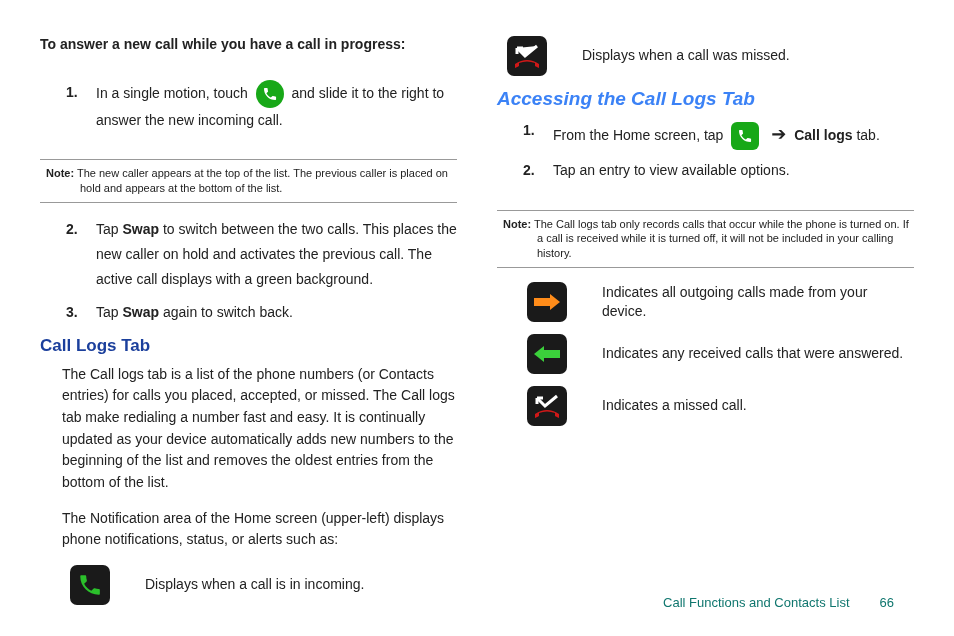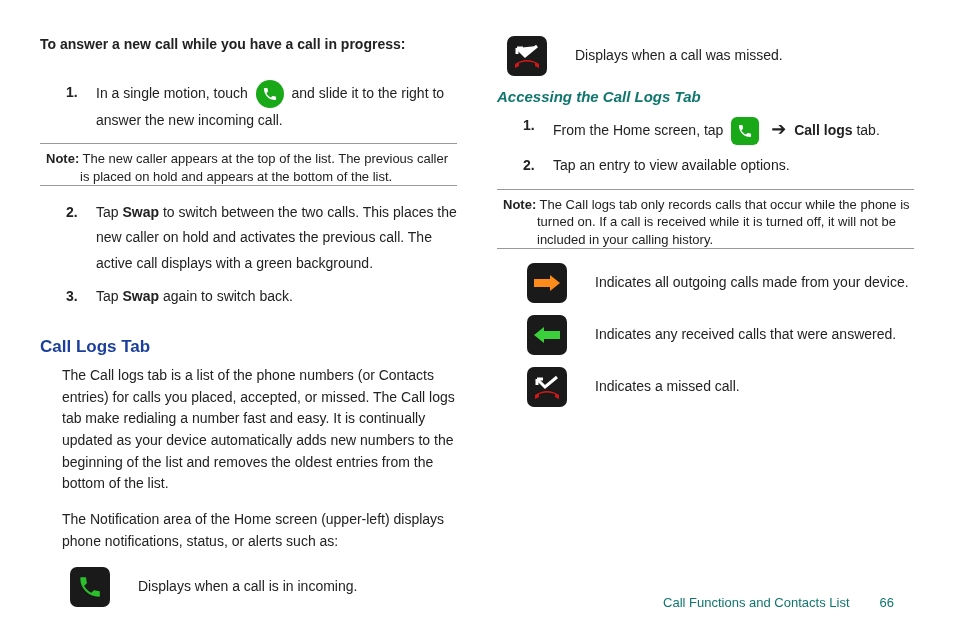--- a/index.html
+++ b/index.html
@@ -17,32 +17,32 @@
     .col { flex: 1; }
     .bold { font-weight: bold; }
     .heading-bold { font-weight: bold; font-size: 14px; margin-bottom: 28px; }
     .ol { padding-left: 26px; }
     .li { display: flex; margin-bottom: 8px; line-height: 1.8; }
     .li-num { font-weight: bold; min-width: 30px; }
     .li-body { flex: 1; }
     .note-box {
       border-top: 1px solid #999;
       border-bottom: 1px solid #999;
-      padding: 6px 0 0 0;
-      margin: 10px 0 14px 0;
-      font-size: 13px;
+      padding: 6px 0 6px 0;
+      margin: 26px 0 14px 0;
+      font-size: 11px;
       line-height: 1.35;
     }
     .note-box .note-label { font-weight: bold; }
     .note-indent { display: block; padding-left: 40px; text-indent: -34px; }
-    .h2-blue { color: #1b3f9c; font-weight: bold; font-size: 17px; margin: 28px 0 8px 0; font-family: Arial, sans-serif; }
-    .h3-blue-italic { color: #0f766e; font-weight: bold; font-style: italic; font-size: 15px; margin: 8px 0 8px 0; }
+    .h2-blue { color: #1b3f9c; font-weight: bold; font-size: 17px; margin: 10px 0 8px 0; font-family: Arial, sans-serif; }
+    .h3-blue-italic { color: #3b82f6; font-weight: bold; font-style: italic; font-size: 19px; margin: 8px 0 8px 0; }
     .para { line-height: 1.55; margin: 0 0 14px 22px; }
     .para-nom { line-height: 1.55; margin: 0 0 14px 0; }
-    .icon-row { display: flex; align-items: center; gap: 28px; margin: 12px 0 12px 30px; }
+    .icon-row { display: flex; align-items: center; gap: 35px; margin: 12px 0 12px 30px; }
     .icon-box {
       width: 40px; height: 40px; border-radius: 7px;
       display: flex; align-items: center; justify-content: center; position: relative;
       flex-shrink: 0;
     }
     .icon-black { background: #1a1a1a; }
     .icon-desc { font-size: 14px; line-height: 1.4; }
     .inline-icon {
       width: 28px; height: 28px; border-radius: 50%;
       display: inline-flex; align-items: center; justify-content: center;

